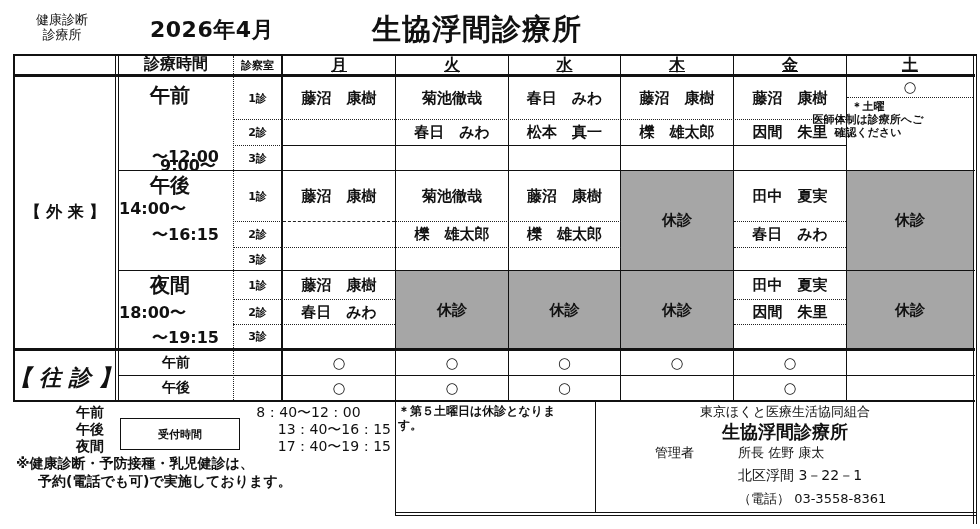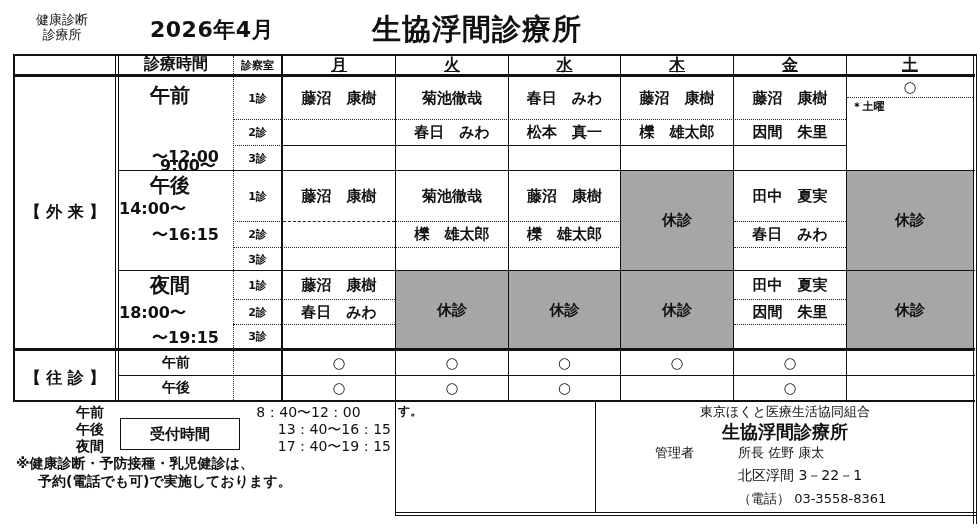--- a/index.html
+++ b/index.html
@@ -16,21 +16,21 @@
   .dot-v { position: absolute; width: 0; border-left: 1px dotted #222; }
   .cell { position: absolute; display: flex; align-items: center; justify-content: center; font-size: 15px; font-weight: bold; white-space: nowrap; }
   .closed { background: #a6a6a6; }
   .hdr { font-size: 16px; font-weight: bold; text-decoration: underline; }
   .room { font-size: 11px; font-weight: bold; }
   .period { font-size: 20px; font-weight: bold; }
   .timetxt { font-size: 16px; font-weight: bold; }
   .circle { font-size: 15px; font-weight: normal; }
   .sat-note { position: absolute; font-size: 11px; font-weight: bold; line-height: 13px; }
   .footer-txt { position: absolute; font-size: 14px; font-weight: bold; white-space: nowrap; }
-  .box { position: absolute; border: 1px solid #111; display: flex; align-items: center; justify-content: center; font-size: 15px; font-weight: bold; }
+  .box { position: absolute; border: 1px solid #111; display: flex; align-items: center; justify-content: center; font-size: 11px; font-weight: bold; }
   .notes { font-size: 12px; font-weight: bold; line-height: 14px; }
   .org { font-size: 13px; }
 </style>
 </head>
 <body>
 
 <div class="abs clinic-small">
   <div>健康診断</div>
   <div>診療所</div>
 </div>
@@ -104,21 +104,21 @@
   <div class="cell hdr" style="left:119px;top:56px;width:114px;height:16px;text-decoration:none;">診療時間</div>
   <div class="cell room" style="left:234px;top:56px;width:47px;height:18px;">診察室</div>
   <div class="cell hdr" style="left:283px;top:56px;width:112px;height:18px;">月</div>
   <div class="cell hdr" style="left:396px;top:56px;width:112px;height:18px;">火</div>
   <div class="cell hdr" style="left:509px;top:56px;width:111px;height:18px;">水</div>
   <div class="cell hdr" style="left:621px;top:56px;width:112px;height:18px;">木</div>
   <div class="cell hdr" style="left:734px;top:56px;width:112px;height:18px;">金</div>
   <div class="cell hdr" style="left:847px;top:56px;width:126px;height:18px;">土</div>
 
   <div class="cell" style="left:15px;top:77px;width:100px;height:271px;font-size:16px;">【 外 来 】</div>
-  <div class="cell" style="left:15px;top:351px;width:100px;height:54px;font-size:16px;">【 往 診 】</div>
+  <div class="cell" style="left:15px;top:351px;width:100px;height:54px;font-size:22px;font-style:italic;">【 往 診 】</div>
 
   <div class="abs period" style="left:150px;top:82px;">午前</div>
   <div class="abs timetxt" style="left:160px;top:122px;margin-top:34px;">9:00〜</div>
   <div class="abs timetxt" style="left:152px;top:147px;">〜12:00</div>
   <div class="cell room" style="left:234px;top:77px;width:47px;height:42px;">1診</div>
   <div class="cell room" style="left:234px;top:120px;width:47px;height:25px;">2診</div>
   <div class="cell room" style="left:234px;top:146px;width:47px;height:24px;">3診</div>
 
   <div class="cell" style="left:283px;top:77px;width:112px;height:42px;">藤沼　康樹</div>
   <div class="cell" style="left:396px;top:77px;width:112px;height:42px;">菊池徹哉</div>
@@ -127,20 +127,21 @@
   <div class="cell" style="left:734px;top:77px;width:112px;height:42px;">藤沼　康樹</div>
   <div class="cell" style="left:283px;top:120px;width:112px;height:25px;"></div>
   <div class="cell" style="left:396px;top:120px;width:112px;height:25px;">春日　みわ</div>
   <div class="cell" style="left:509px;top:120px;width:111px;height:25px;">松本　真一</div>
   <div class="cell" style="left:621px;top:120px;width:112px;height:25px;">櫟　雄太郎</div>
   <div class="cell" style="left:734px;top:120px;width:112px;height:25px;">因間　朱里</div>
 
   <div class="cell circle" style="left:847px;top:77px;width:126px;height:20px;">○</div>
   <div class="sat-note" style="left:808px;top:100px;width:120px;text-align:center;">
     <div>＊土曜</div>
+    <div>医師体制は診療所へご確認ください</div>
   </div>
 
   <div class="abs period" style="left:150px;top:172px;">午後</div>
   <div class="abs timetxt" style="left:119px;top:199px;">14:00〜</div>
   <div class="abs timetxt" style="left:152px;top:225px;">〜16:15</div>
   <div class="cell room" style="left:234px;top:171px;width:47px;height:50px;">1診</div>
   <div class="cell room" style="left:234px;top:222px;width:47px;height:25px;">2診</div>
   <div class="cell room" style="left:234px;top:248px;width:47px;height:22px;">3診</div>
 
   <div class="cell" style="left:283px;top:171px;width:112px;height:50px;">藤沼　康樹</div>
@@ -193,20 +194,21 @@
   <div class="footer-txt" style="left:16px;top:455px;">※健康診断・予防接種・乳児健診は、</div>
   <div class="footer-txt" style="left:38px;top:473px;">予約(電話でも可)で実施しております。</div>
 </div>
 
 <div class="grid-line" style="left:395px;top:402px;width:1px;height:114px;"></div>
 <div class="grid-line" style="left:395px;top:512px;width:582px;height:1px;"></div>
 <div class="grid-line" style="left:395px;top:515px;width:582px;height:1px;"></div>
 <div class="grid-line" style="left:595px;top:402px;width:1px;height:111px;"></div>
 
 <div class="abs notes" style="left:398px;top:404px;width:200px;">
+  <div>＊第５土曜日は休診となりま</div>
   <div>す。</div>
 </div>
 
 <div>
   <div class="abs org" style="left:596px;top:403px;width:378px;text-align:center;">東京ほくと医療生活協同組合</div>
   <div class="abs" style="left:596px;top:420px;width:378px;text-align:center;font-size:18px;font-weight:bold;">生協浮間診療所</div>
   <div class="abs org" style="left:655px;top:444px;">管理者</div>
   <div class="abs org" style="left:738px;top:444px;">所長 佐野 康太</div>
   <div class="abs org" style="left:738px;top:467px;font-size:14px;">北区浮間 3－22－1</div>
   <div class="abs org" style="left:738px;top:490px;">（電話） 03-3558-8361</div>

